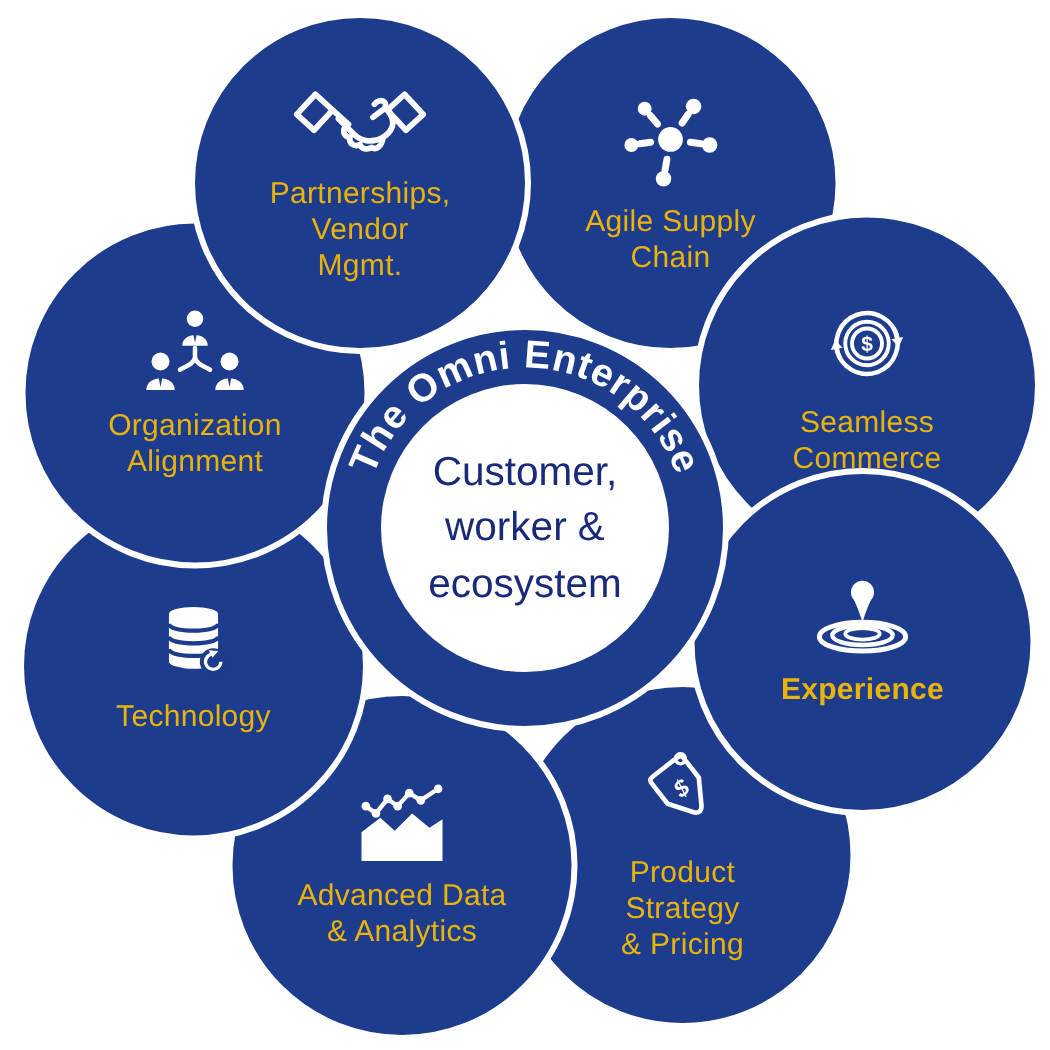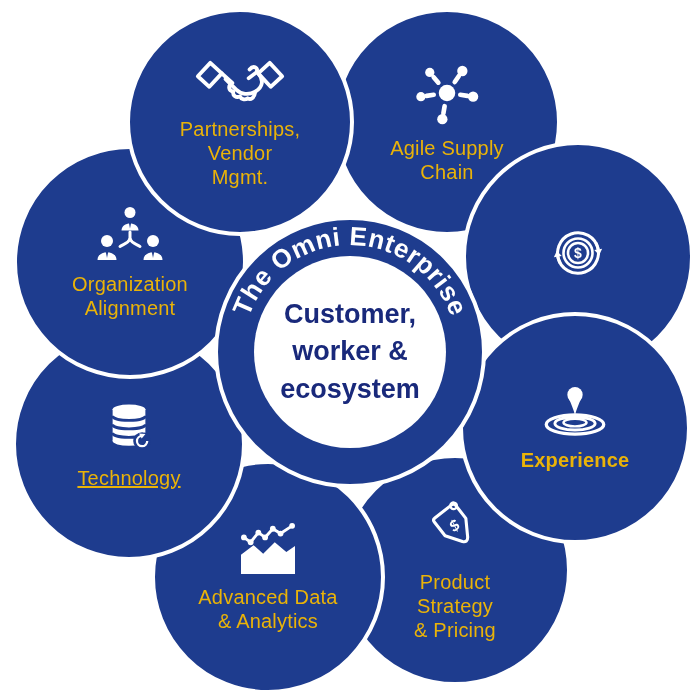--- a/index.html
+++ b/index.html
@@ -19,37 +19,37 @@
   }
   .node .icon{display:flex;align-items:center;justify-content:center;margin-bottom:9px;}
   .node .label{font-size:20px;line-height:1.2;letter-spacing:.2px;}
   .node .label span{display:block;}
   
   .node-agile-supply-chain{left:333px;top:8px;width:228px;height:228px;}
   .node-seamless-commerce{left:462px;top:141px;width:232px;height:232px;}
   .node-product-pricing-strategy{left:339px;top:454px;width:232px;height:232px;}
   .node-experience-centricity{left:459px;top:312px;width:232px;height:232px;font-weight:bold;}
   .node-advanced-data-analytics{left:151px;top:460px;width:234px;height:234px;}
-  .node-technology-enablement{left:12px;top:327px;width:234px;height:234px;text-decoration:underline;}
+  .node-technology-enablement{left:12px;top:327px;width:234px;height:234px;}
   .node-organization-alignment{left:13px;top:145px;width:234px;height:234px;}
   .node-partnerships-alliances-vendor-mgmt{left:126px;top:8px;width:228px;height:228px;}
 
   .center-wrap{position:absolute;left:214px;top:216px;width:272px;height:272px;}
   .center-ring{
     position:absolute;inset:0;border-radius:50%;background:var(--blue);
     border:4px solid #fff;box-sizing:border-box;
   }
   .center-inner{
     position:absolute;left:50%;top:50%;width:192px;height:192px;
     transform:translate(-50%,-50%);background:#fff;border-radius:50%;
     display:flex;flex-direction:column;align-items:center;justify-content:center;
     text-align:center;
   }
   .center-inner span{
-    display:block;font-weight:bold;font-size:27px;line-height:1.38;color:var(--navy);
+    display:block;font-weight:normal;font-size:27px;line-height:1.38;color:var(--navy);
   }
   svg.arc{position:absolute;inset:0;width:272px;height:272px;overflow:visible;}
   svg.arc text{
     fill:#fff;font-weight:bold;font-size:26px;letter-spacing:.5px;
     font-family:"Liberation Sans",sans-serif;
   }
 </style>
 </head>
 <body>
 
@@ -84,20 +84,24 @@
             <circle cx="32" cy="32" r="10" fill="none" stroke="#fff" stroke-width="2.6"></circle>
             <circle cx="32" cy="32" r="14.5" fill="none" stroke="#fff" stroke-width="2.6"></circle>
             <text x="32" y="37" text-anchor="middle" font-size="14" font-weight="bold" fill="#fff" font-family="Liberation Sans,sans-serif">$</text>
             <g fill="none" stroke="#fff" stroke-width="3">
               <path d="M14.2 42.3 A20.5 20.5 0 1 1 52.2 28.4"></path>
               <path transform="rotate(180 32 32)" d="M14.2 42.3 A20.5 20.5 0 1 1 52.2 28.4"></path>
             </g>
             <path d="M53.2 34.3 L56.1 27.7 L48.3 29.1 Z" fill="#fff"></path>
             <path transform="rotate(180 32 32)" d="M53.2 34.3 L56.1 27.7 L48.3 29.1 Z" fill="#fff"></path>
           </svg>
+        </div>
+        <div class="label">
+          <span>Seamless</span>
+          <span>Commerce</span>
         </div>
       </div>
       <div class="node node-product-pricing-strategy">
         <div class="icon">
           <svg width="62" height="62" viewBox="0 0 64 64">
             <g transform="rotate(-38 32 30)">
               <path d="M22 9 H44 Q47 9 47 12 V29 L36.5 45.5 Q33 50 29.5 45.7 L19 30 V12 Q19 9 22 9 Z" fill="none" stroke="#fff" stroke-width="3.2" stroke-linejoin="round"></path>
               <circle cx="45" cy="11" r="3.4" fill="none" stroke="#fff" stroke-width="2.4"></circle>
               <text x="33" y="33" text-anchor="middle" font-size="16" font-weight="bold" font-style="italic" fill="#fff" font-family="Liberation Sans,sans-serif">$</text>
             </g>

